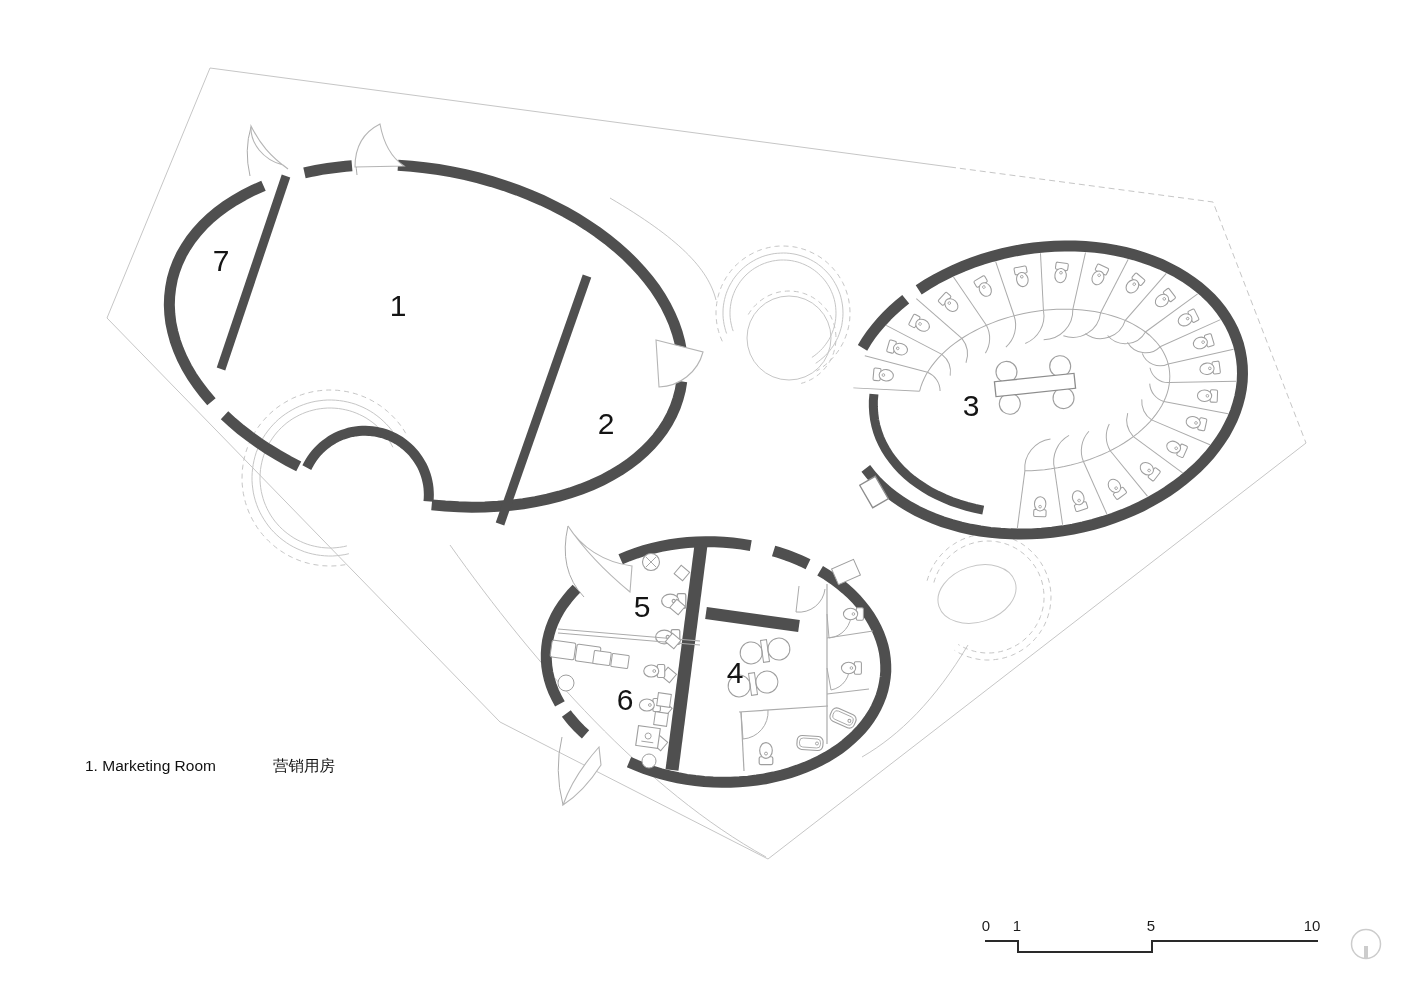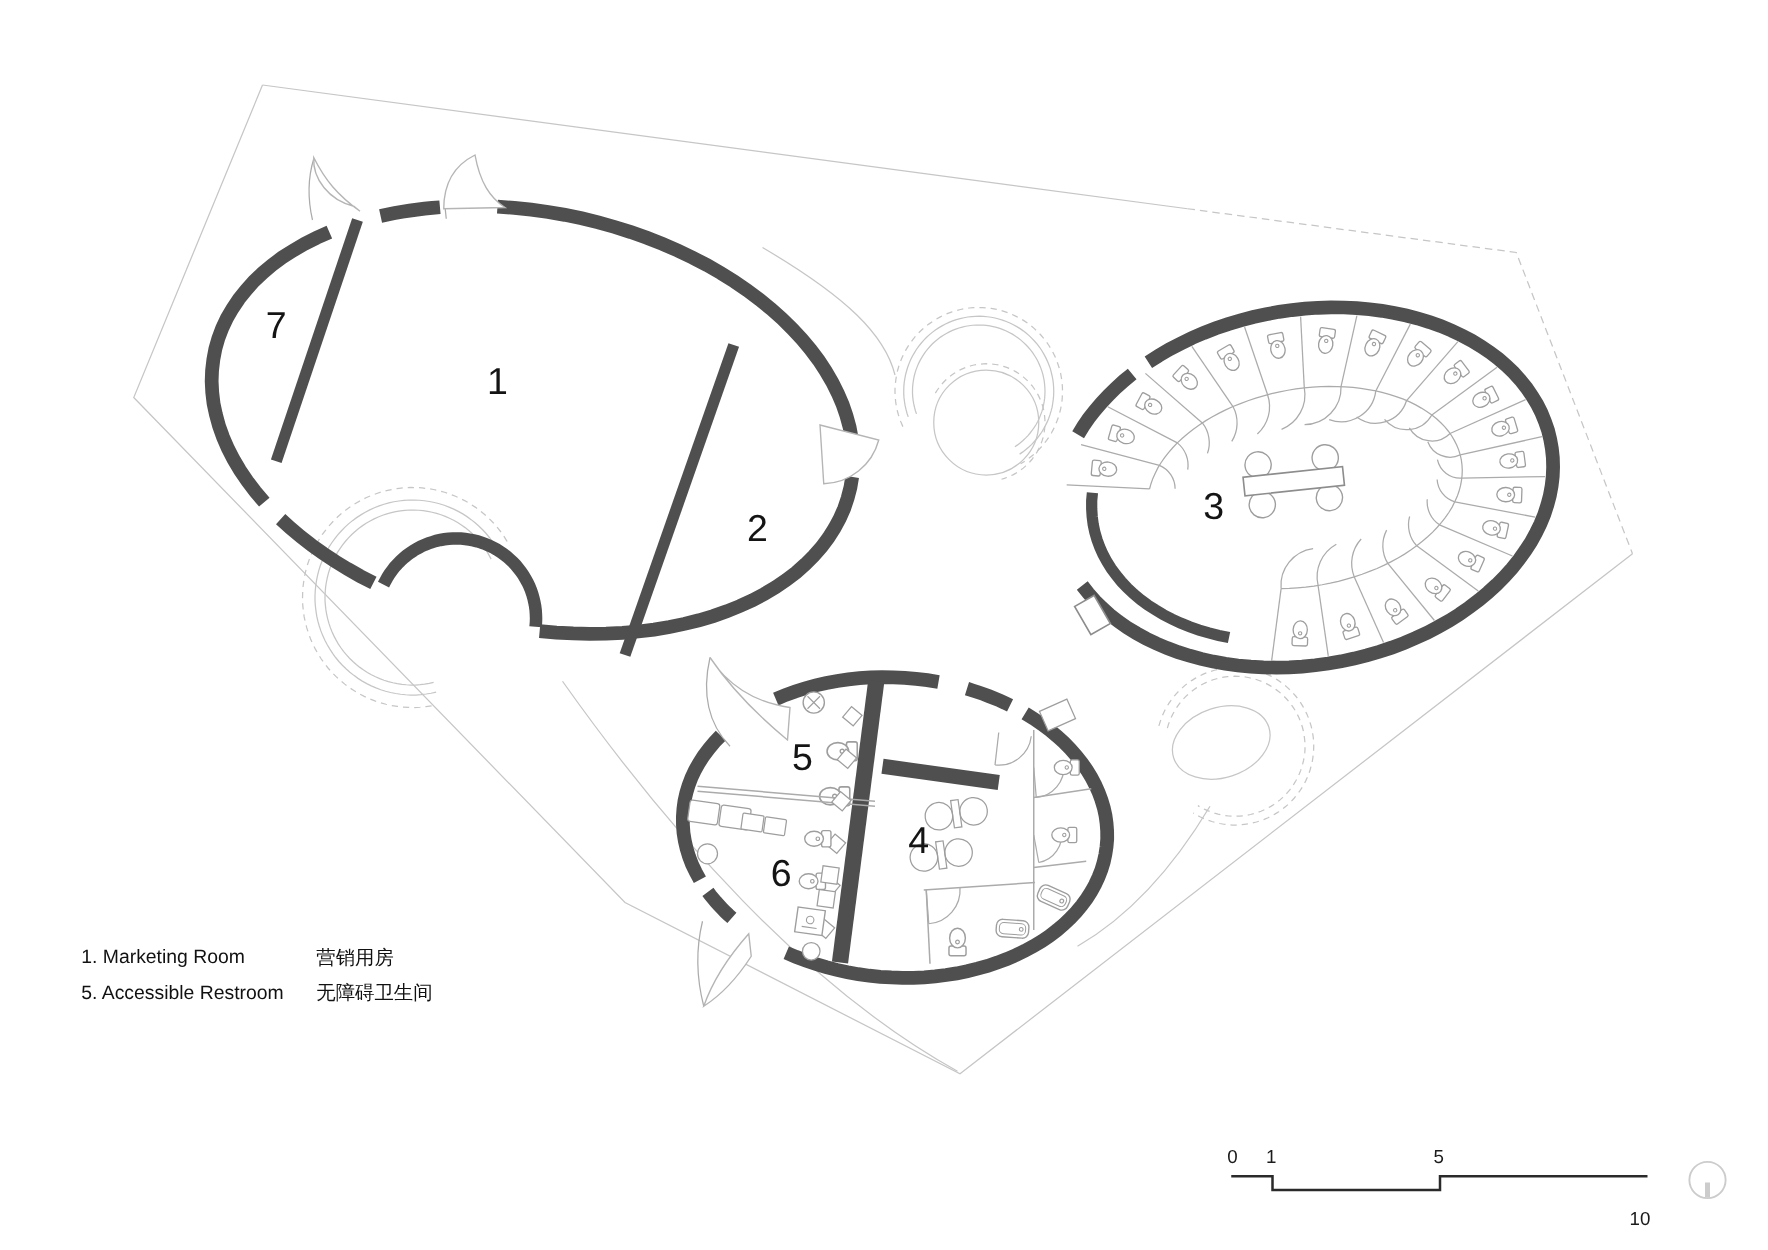--- a/index.html
+++ b/index.html
@@ -2,21 +2,21 @@
 <html><head>
 <meta charset="utf-8">
 <style>
   html,body{margin:0;padding:0;background:#ffffff;}
   .stage{position:relative;width:1414px;height:1000px;background:#fff;overflow:hidden;
          font-family:"Liberation Sans",sans-serif;}
   #plan-svg{position:absolute;left:0;top:0;}
   .room-num{position:absolute;transform:translate(-50%,-50%);font-size:30px;color:#141414;
             letter-spacing:0;line-height:1;}
   .legend{position:absolute;left:65px;top:752px;font-size:15.5px;color:#111;}
-  .legend-row{display:flex;height:28.6px;align-items:center;}
+  .legend-row{display:flex;height:28.6px;align-items:center;margin-left:20px;}
   .legend-en{width:188px;white-space:nowrap;}
   .legend-zh{white-space:nowrap;}
   .scalebar-label{position:absolute;font-size:15px;color:#1c1c1c;transform:translate(-50%,0);}
 </style>
 </head>
 <body>
 
 <div class="stage">
 
   <svg id="plan-svg" width="1414" height="1000" viewBox="0 0 1414 1000">
@@ -354,23 +354,19 @@
       <div class="room-num" style="left: 642px; top: 607px;">5</div>
       <div class="room-num" style="left: 625px; top: 700px;">6</div>
       <div class="room-num" style="left: 221px; top: 261px;">7</div>
     </div>
 
   <div class="legend" id="legend">
       <div class="legend-row">
         <span class="legend-en">1. Marketing Room</span>
         <span class="legend-zh">营销用房</span>
       </div>
-      <div class="legend-row">
-        <span class="legend-en">5. Accessible Restroom</span>
-        <span class="legend-zh">无障碍卫生间</span>
-      </div>
     </div>
 
   <span class="scalebar-label" style="left:986px;top:917px">0</span>
   <span class="scalebar-label" style="left:1017px;top:917px">1</span>
   <span class="scalebar-label" style="left:1151px;top:917px">5</span>
-  <span class="scalebar-label" style="left:1312px;top:967px">10</span>
+  <span class="scalebar-label" style="left:1312px;top:917px">10</span>
 </div>
 
 </body></html>

